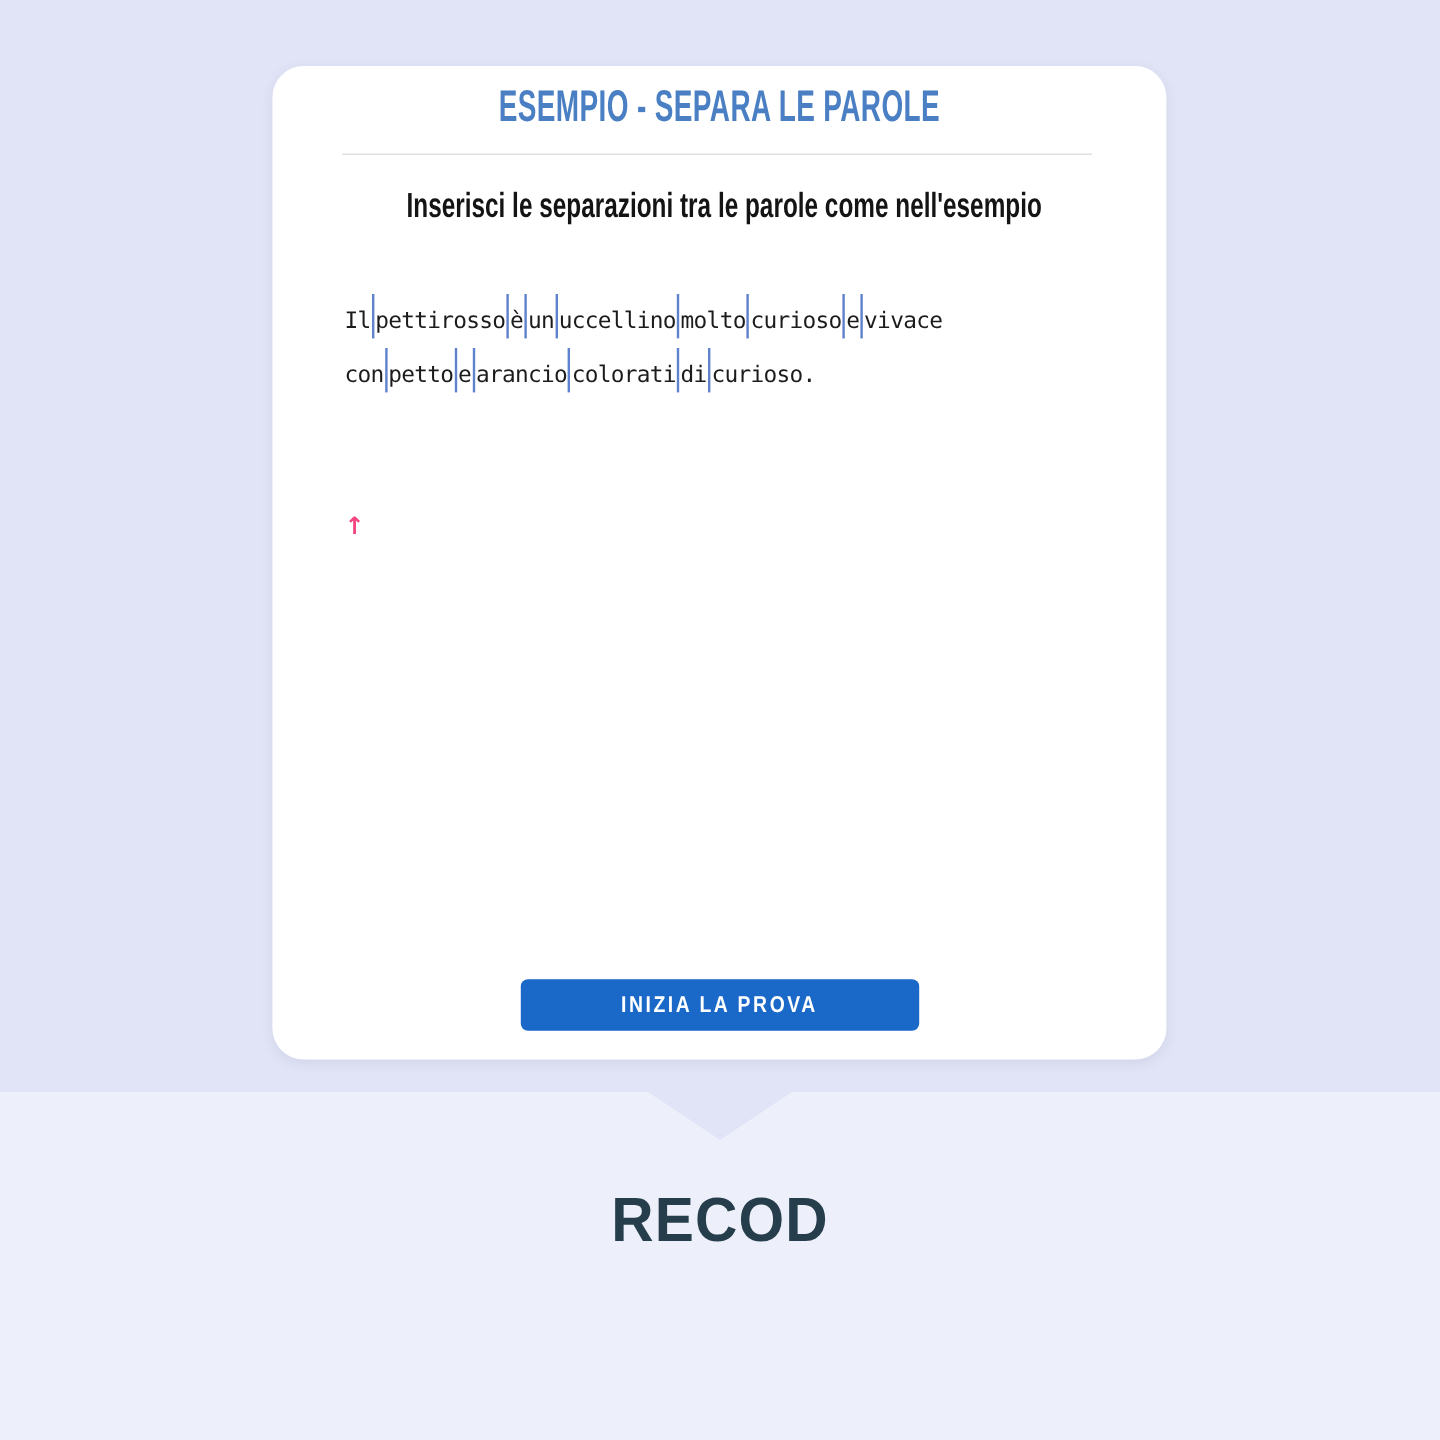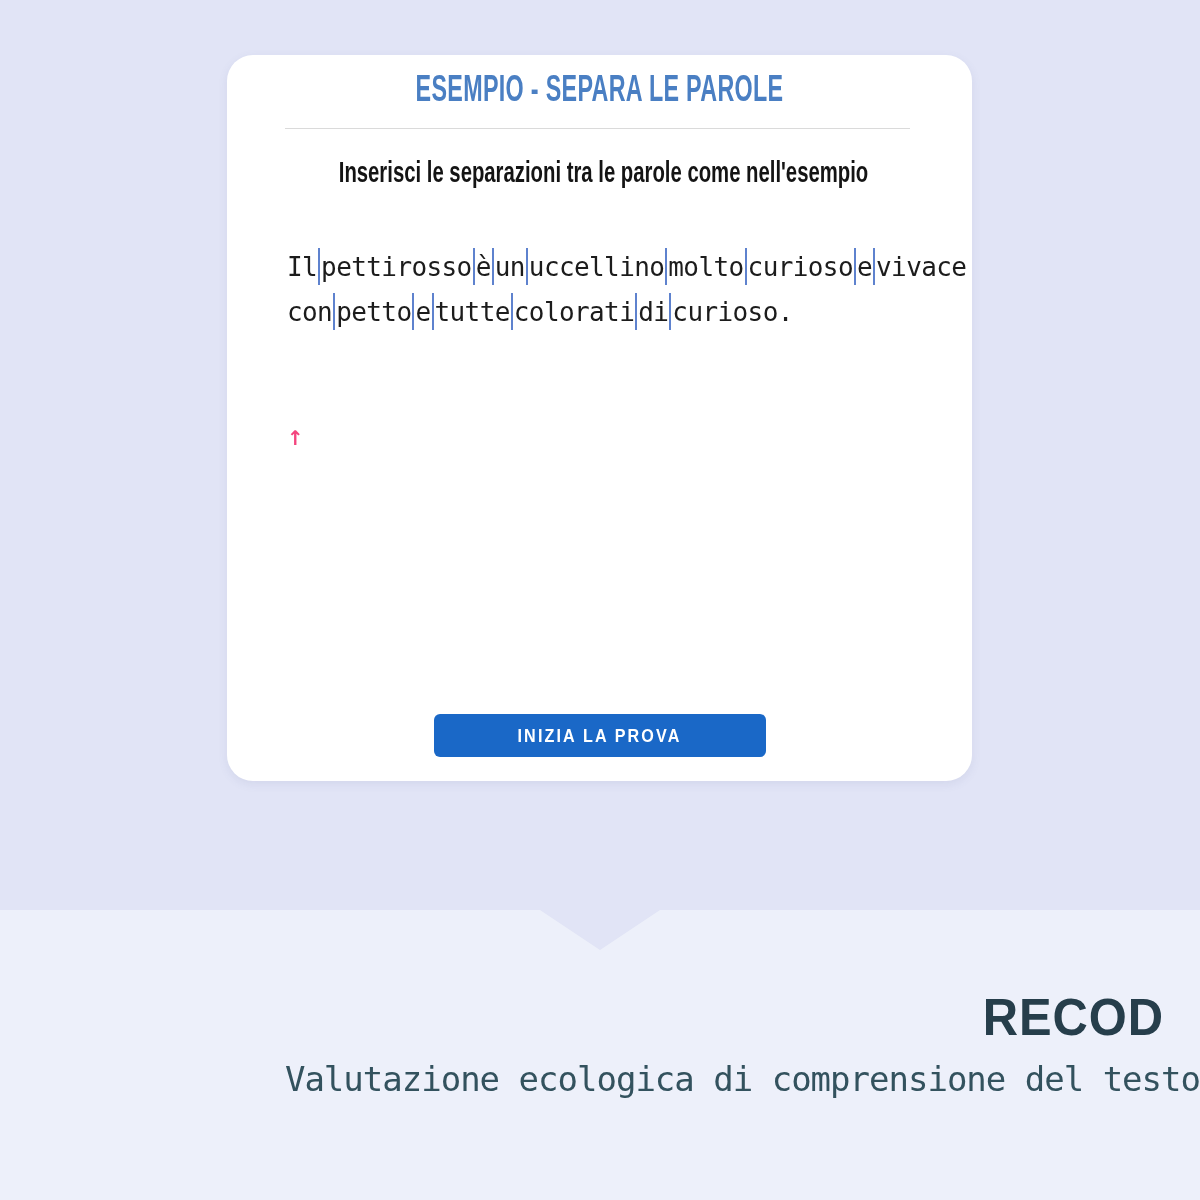--- a/index.html
+++ b/index.html
@@ -28,21 +28,21 @@
   
   .hero{position:absolute;top:0;left:0;width:1200px;height:910px;background:var(--hero-bg);}
   .notch{
     position:absolute;top:910px;left:540px;width:0;height:0;z-index:3;
     border-left:60px solid transparent;border-right:60px solid transparent;
     border-top:40px solid var(--hero-bg);
   }
 
   
   .card{
-    position:absolute;left:227px;top:55px;width:745px;height:726px;
+    position:absolute;left:227px;top:55px;width:745px;height:828px;
     background:var(--card-bg);border-radius:26px;
     box-shadow:0 3px 10px rgba(90,100,150,0.10);
   }
   .card-title{
     position:absolute;top:12px;left:0;width:100%;margin:0;
     text-align:center;font-size:37px;font-weight:700;line-height:44px;
     color:var(--title-blue);letter-spacing:0.5px;
     transform:scaleX(0.63);transform-origin:center;
     white-space:nowrap;
   }
@@ -57,21 +57,21 @@
     transform:scaleX(0.70);transform-origin:center;
     white-space:nowrap;
   }
 
   
   .example{
     position:absolute;top:190px;left:60px;right:30px;
   }
   .ex-line{
     font-family:"DejaVu Sans Mono",monospace;
-    font-size:26px;line-height:45px;letter-spacing:-0.6px;
+    font-size:19px;line-height:45px;letter-spacing:-0.6px;
     color:var(--example-text);white-space:nowrap;
   }
   .sep-bar{
     display:inline-block;width:2px;height:37px;
     background:var(--sep-blue);margin:0 1px;vertical-align:-9px;
   }
 
   
   .exercise{
     position:absolute;top:346px;left:60px;right:30px;
@@ -99,21 +99,21 @@
   }
   .start-btn .btn-label{
     color:#ffffff;font-size:19px;font-weight:700;letter-spacing:2.5px;
     transform:scaleX(0.85);transform-origin:center;
     white-space:nowrap;
   }
 
   
   .footer{
     position:absolute;top:910px;left:0;width:1200px;height:290px;
-    background:var(--footer-bg);text-align:right;
+    background:var(--footer-bg);text-align:center;
   }
   .recod{
     margin:76px 0 0;font-size:52px;font-weight:700;line-height:62px;
     color:var(--footer-title);letter-spacing:1px;
     transform:scaleX(0.94);transform-origin:center;
   }
   .subtitle{
     margin:4px 0 0;
     font-family:"DejaVu Sans Mono",monospace;
     font-size:34px;line-height:54px;letter-spacing:-1px;
@@ -130,37 +130,37 @@
     <div class="card">
 
       <h1 class="card-title">ESEMPIO - SEPARA LE PAROLE</h1>
 
       <hr class="divider">
 
       <p class="instruction">Inserisci le separazioni tra le parole come nell'esempio</p>
 
       <div class="example" id="example-lines">
           <div class="ex-line"><span>Il</span><span class="sep-bar"></span><span>pettirosso</span><span class="sep-bar"></span><span>è</span><span class="sep-bar"></span><span>un</span><span class="sep-bar"></span><span>uccellino</span><span class="sep-bar"></span><span>molto</span><span class="sep-bar"></span><span>curioso</span><span class="sep-bar"></span><span>e</span><span class="sep-bar"></span><span>vivace</span></div>
-          <div class="ex-line"><span>con</span><span class="sep-bar"></span><span>petto</span><span class="sep-bar"></span><span>e</span><span class="sep-bar"></span><span>tutte</span><span class="sep-bar"></span><span>colorati</span><span class="sep-bar"></span><span>di</span><span class="sep-bar"></span><span>curioso.</span></div>
+          <div class="ex-line"><span>con</span><span class="sep-bar"></span><span>petto</span><span class="sep-bar"></span><span>e</span><span class="sep-bar"></span><span>arancio</span><span class="sep-bar"></span><span>colorati</span><span class="sep-bar"></span><span>di</span><span class="sep-bar"></span><span>curioso.</span></div>
         </div>
 
       <div class="exercise" id="exercise-lines">
         <span class="cursor">↑</span>
         </div>
 
       <button class="start-btn">
         <span class="btn-label">INIZIA LA PROVA</span>
       </button>
 
     </div>
 
   </section>
 
   <div class="notch"></div>
 
   <section class="footer">
     <h2 class="recod">RECOD</h2>
     <p class="subtitle">
-      <span>Valutazione ecologica di comprensione del testo</span><br>
+      <br>
     </p>
   </section>
 
 </div>
 
 </body></html>

